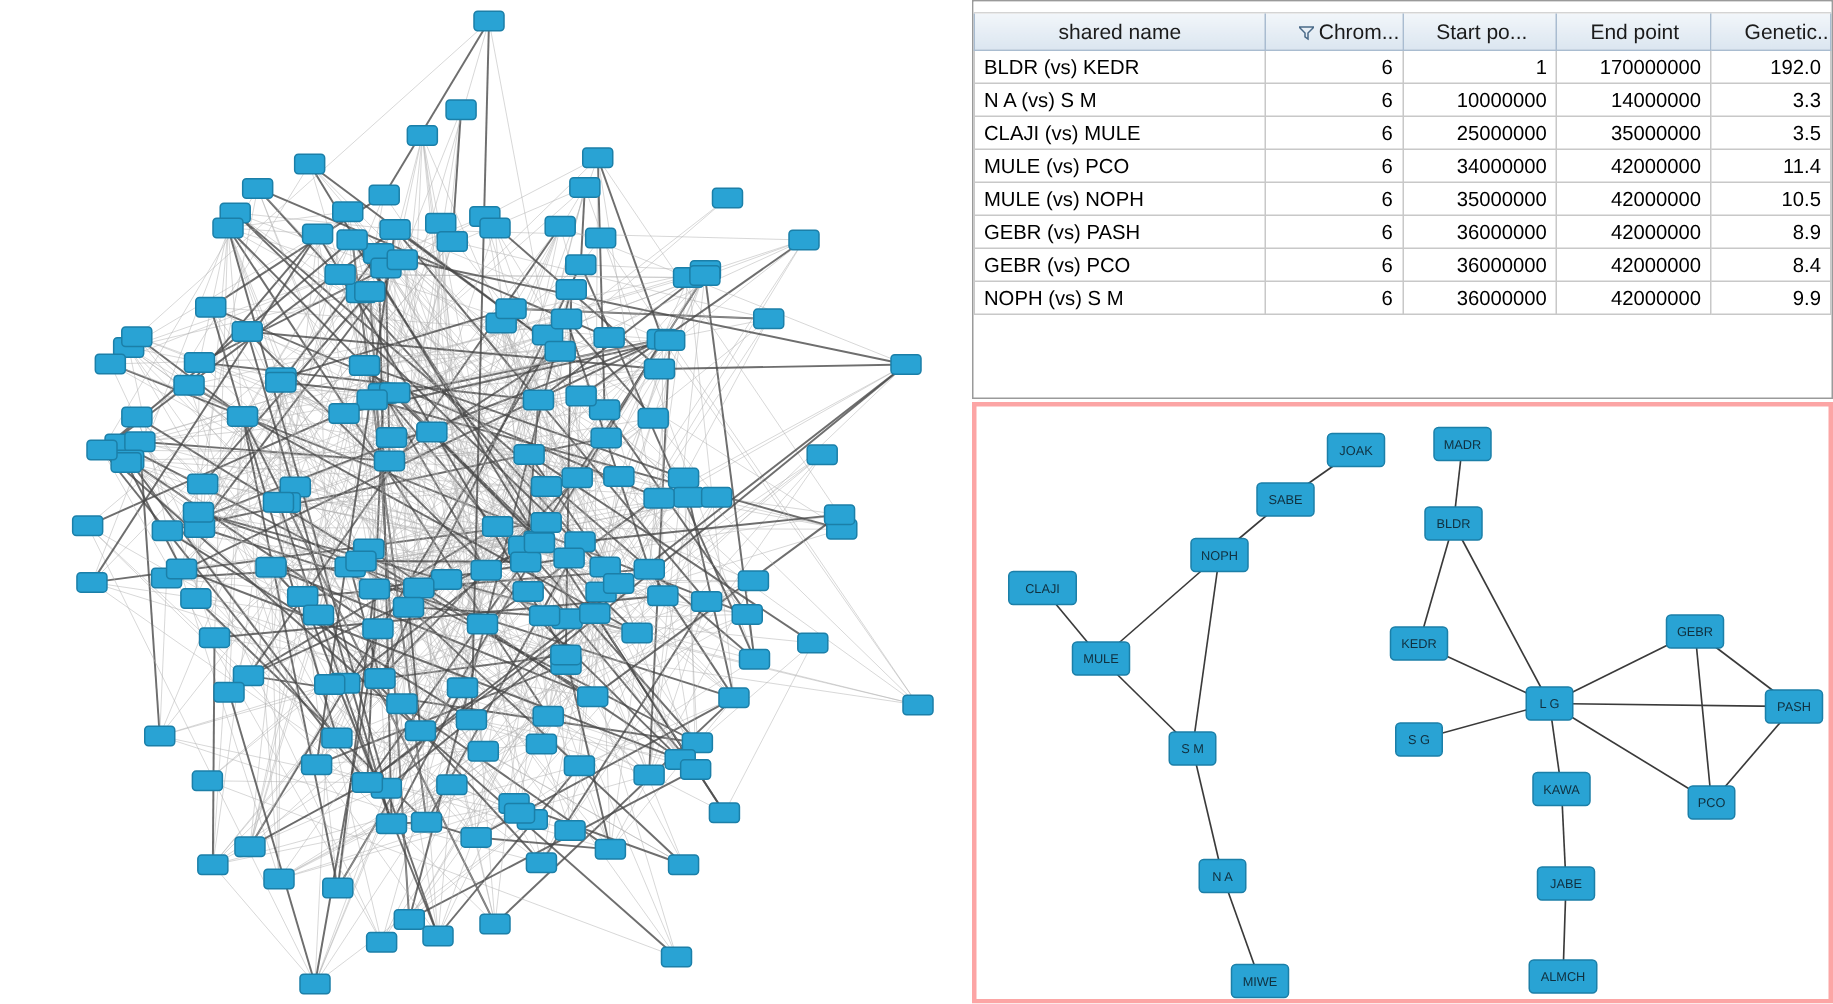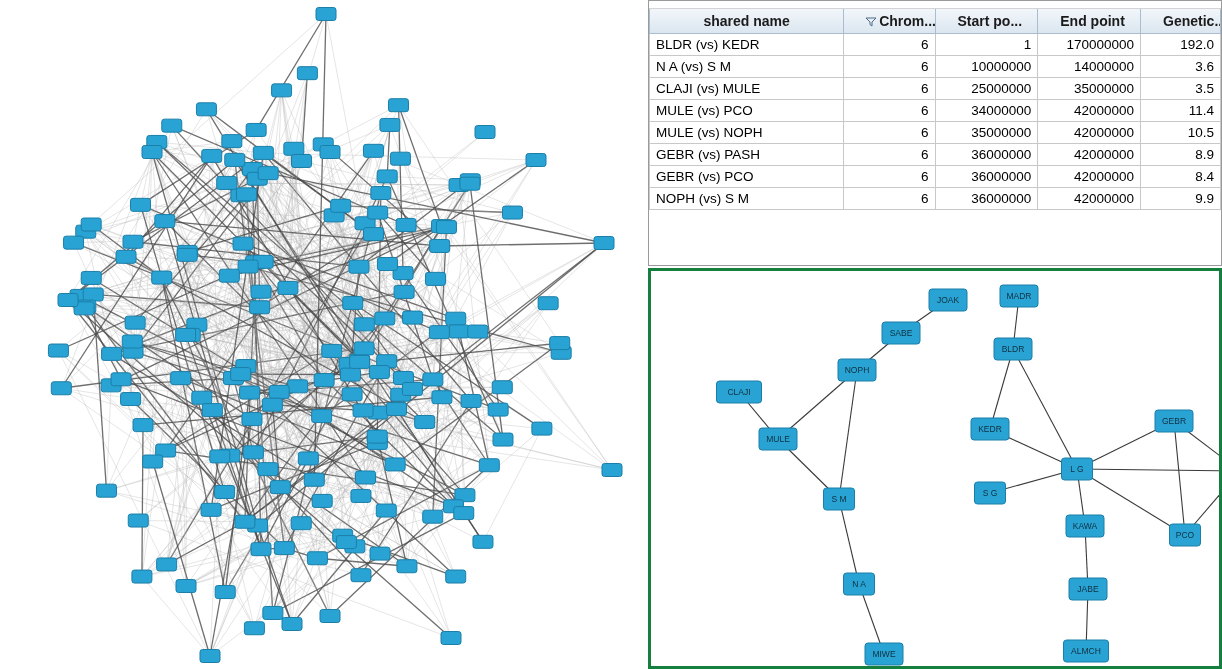--- a/index.html
+++ b/index.html
@@ -45,21 +45,21 @@
     border-collapse: collapse;
     width: 100%;
     font-size: 13.5px;
     table-layout: fixed;
   }
   table.data-table th {
     background: linear-gradient(180deg, #f2f6fa 0%, #dbe6f0 100%);
     border: 1px solid #a9bcd0;
     border-top: none;
     color: #1b1b1b;
-    font-weight: bold;
+    font-weight: normal;
     font-size: 14px;
     height: 24px;
     padding: 0 22px;
     text-align: center;
     white-space: nowrap;
     overflow: hidden;
   }
   table.data-table th.col-name { text-align: center; }
   table.data-table td {
     border-bottom: 1px solid #c8c8c8;
@@ -91,24 +91,23 @@
   }
 
   
   #network-small {
     position: absolute;
     left: 648px;
     top: 268px;
     width: 574px;
     height: 401px;
     background: #ffffff;
-    border: 3px solid #15803d;
+    border: 3px solid #fca5a5;
     box-sizing: border-box;
     overflow: hidden;
-    padding-left: 44px;
   }
   #network-small svg { display: block; }
 
   
   .node-rect {
     fill: #29a3d4;
     stroke: #1b7fa8;
     stroke-width: 1;
   }
   .node-label {
@@ -1068,21 +1067,21 @@
           <td class="num">6</td>
           <td class="num">1</td>
           <td class="num">170000000</td>
           <td class="num">192.0</td>
         </tr>
         <tr>
           <td class="name">N A (vs) S M</td>
           <td class="num">6</td>
           <td class="num">10000000</td>
           <td class="num">14000000</td>
-          <td class="num">3.6</td>
+          <td class="num">3.3</td>
         </tr>
         <tr>
           <td class="name">CLAJI (vs) MULE</td>
           <td class="num">6</td>
           <td class="num">25000000</td>
           <td class="num">35000000</td>
           <td class="num">3.5</td>
         </tr>
         <tr>
           <td class="name">MULE (vs) PCO</td>

